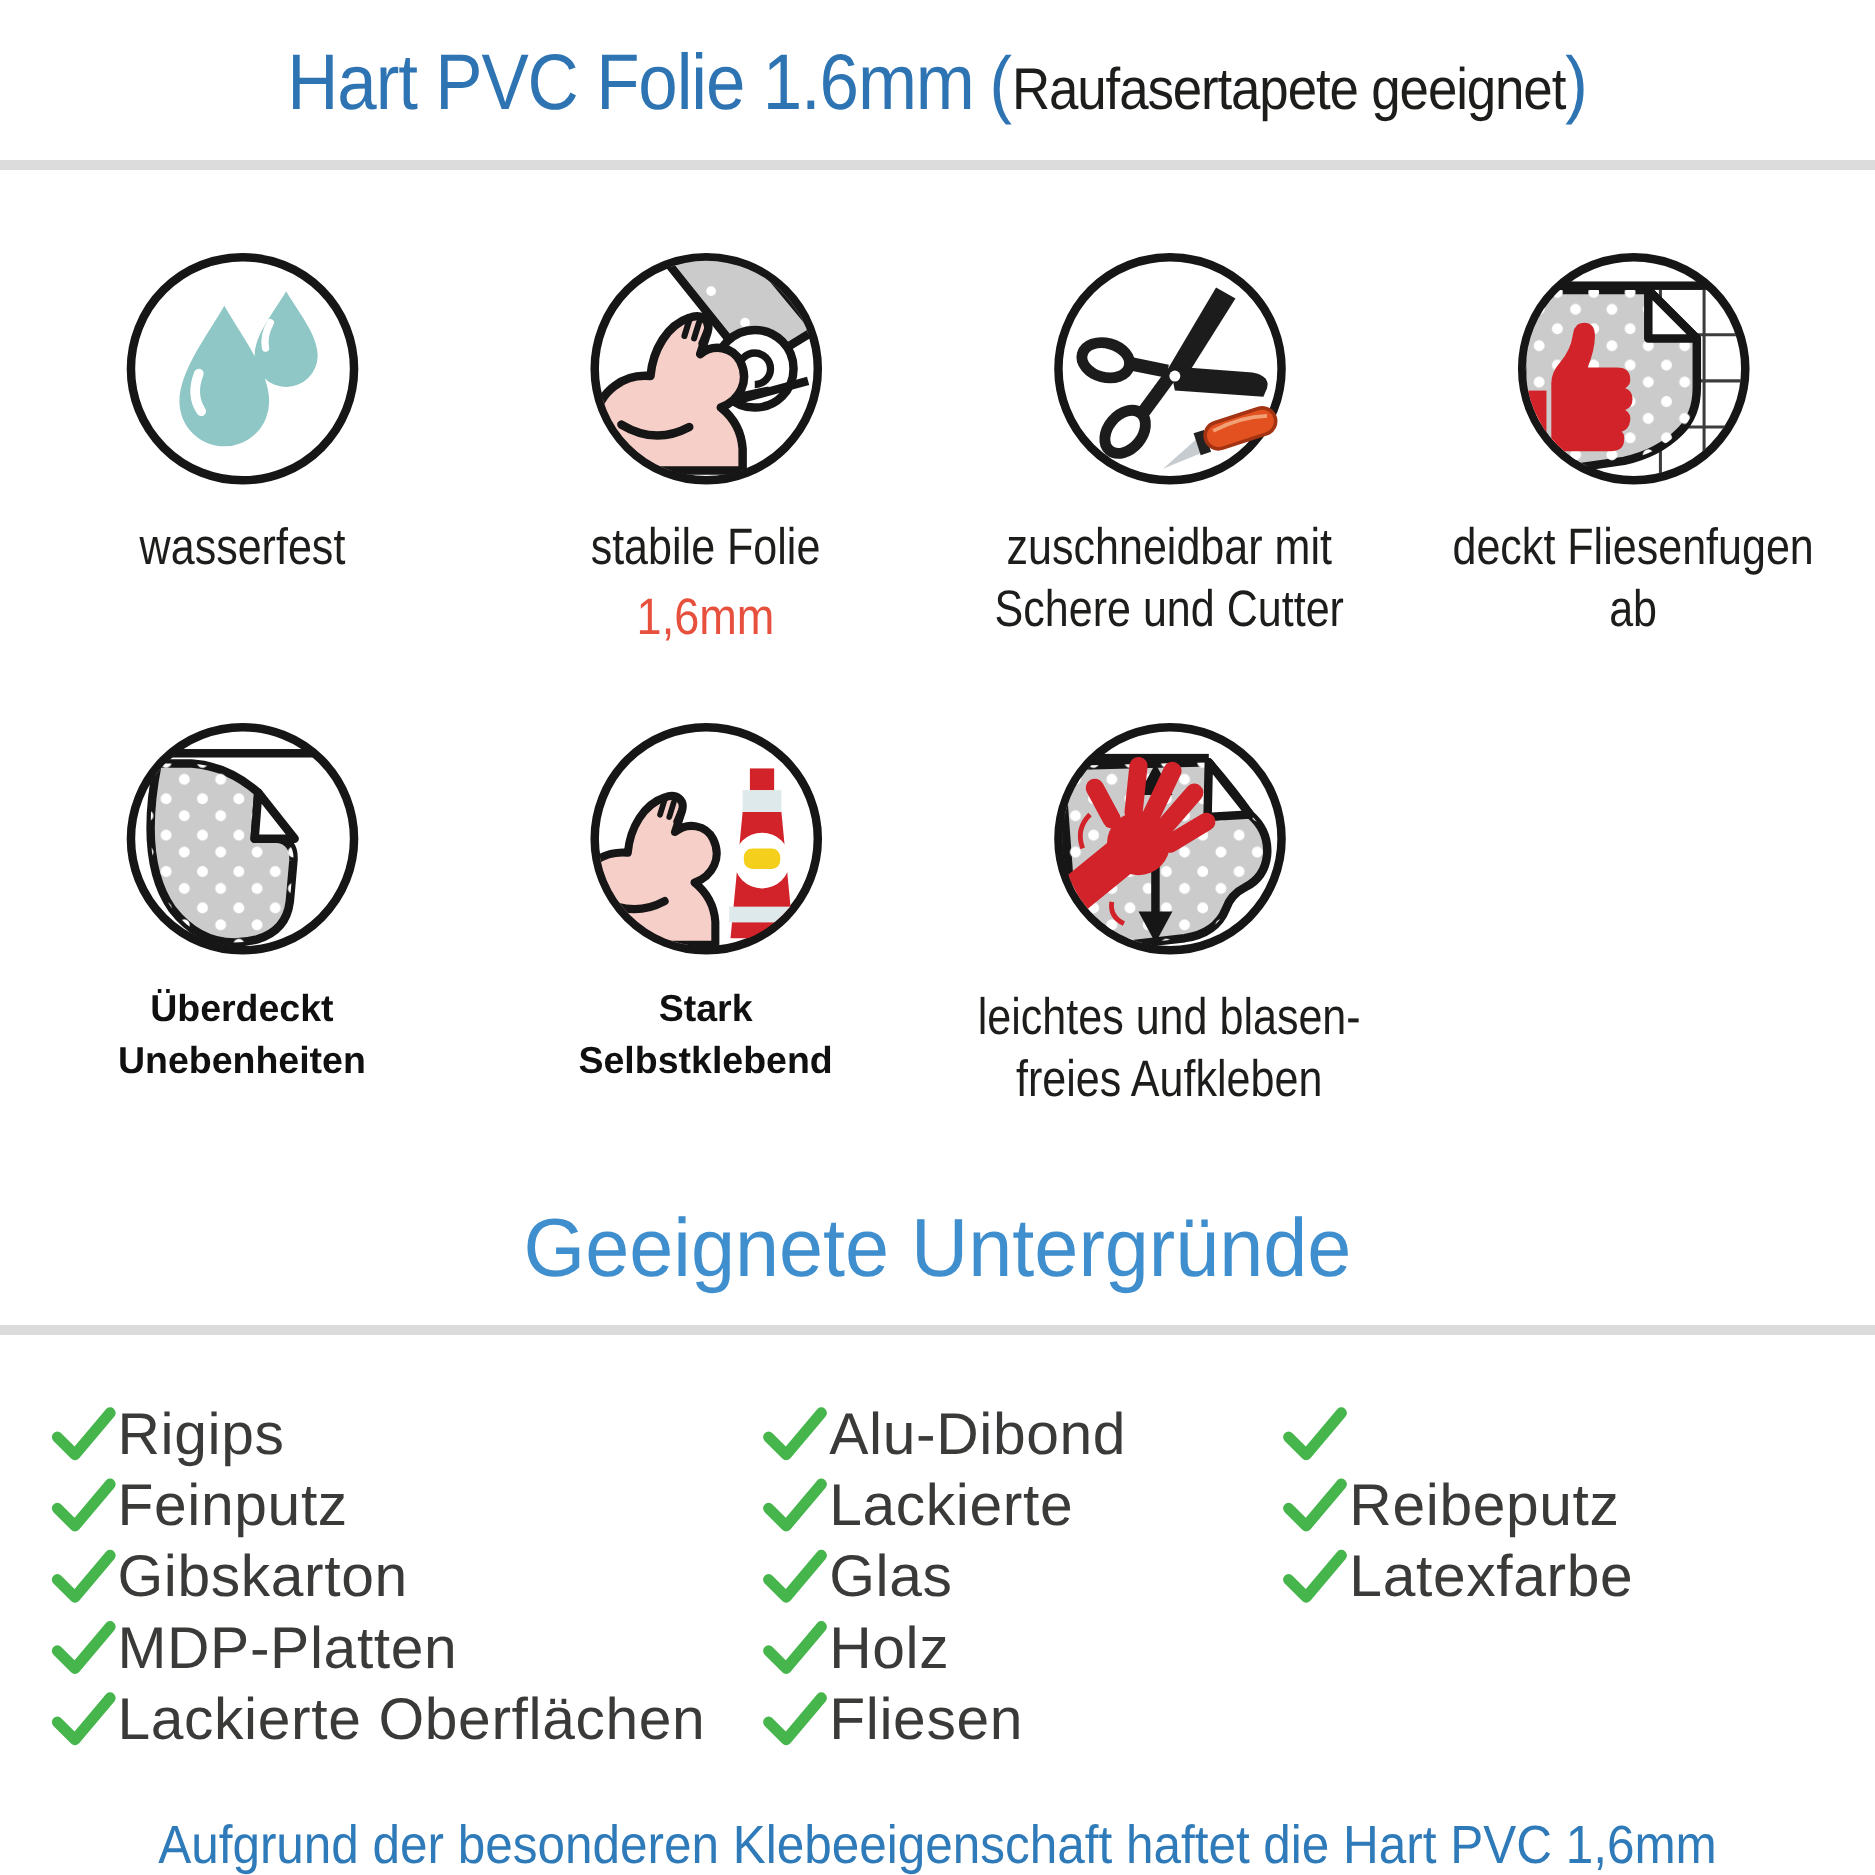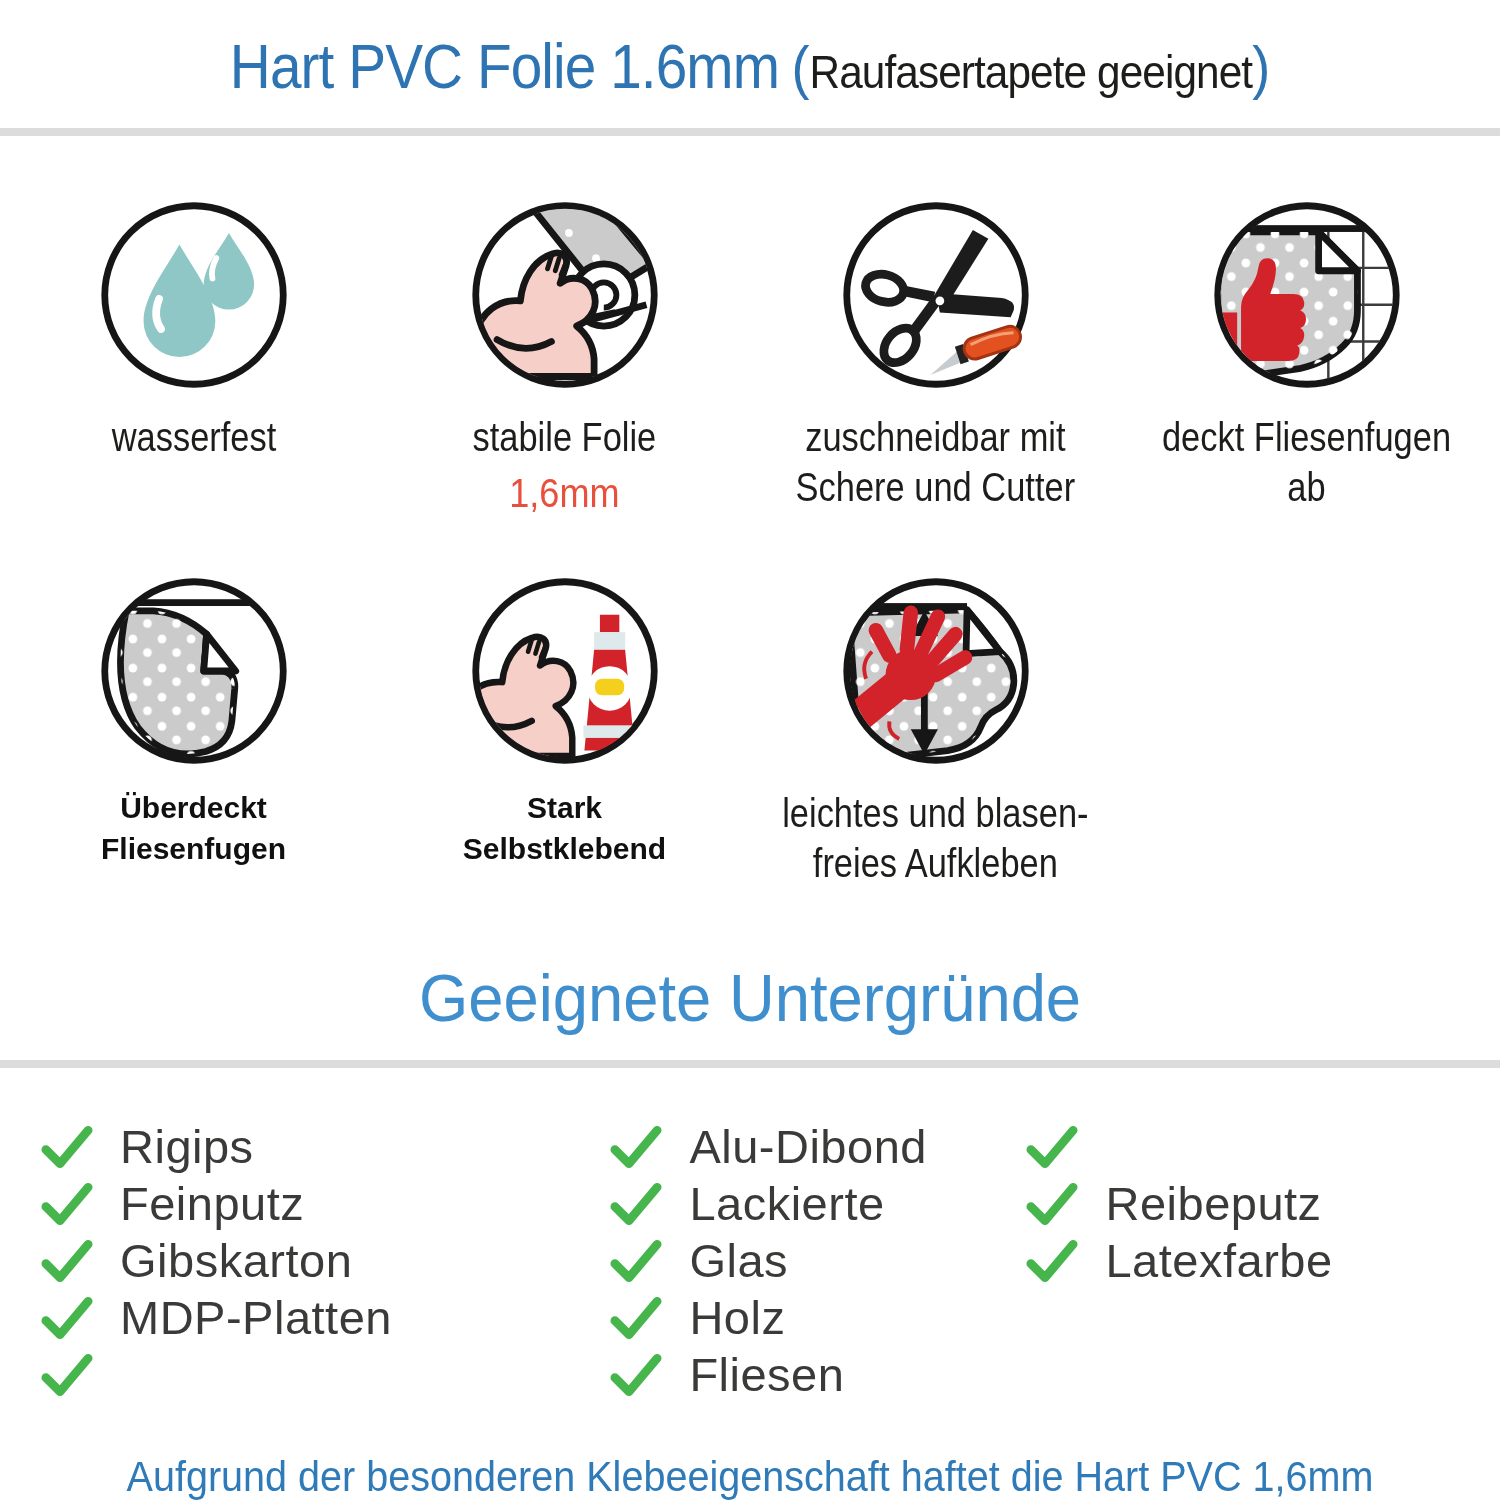--- a/index.html
+++ b/index.html
@@ -22,21 +22,21 @@
   .features{margin-top:62px;display:grid;grid-template-columns:repeat(4,1fr);row-gap:54px;padding:0 8px;}
   .feature{display:flex;flex-direction:column;align-items:center;}
   .ficon{width:194px;height:194px;}
   .flabel{margin-top:20px;text-align:center;}
   .cond .fline{font-size:41px;line-height:1.22;color:var(--text-dark);transform:scaleX(0.84);}
   .sansb .fline{font-size:30px;line-height:1.35;font-weight:600;color:#101010;}
   .fsub{font-size:41px;color:var(--label-red);margin-top:8px;transform:scaleX(0.88);}
   .h2{margin-top:64px;font-size:66px;color:var(--heading-blue);text-align:center;transform:scaleX(0.96);white-space:nowrap;}
   .surfaces{margin-top:50px;display:flex;padding-left:40px;}
   .scol1{width:39%;} .scol2{width:28.5%;} .scol3{width:32.5%;}
-  .sitem{display:flex;align-items:center;gap:26px;height:57px;}
+  .sitem{display:flex;align-items:center;height:57px;}
   .check{width:54px;height:44px;flex:none;}
   .stext{font-size:47px;color:var(--list-text);letter-spacing:0.5px;white-space:nowrap;}
   .footer{margin-top:46px;text-align:center;font-size:43px;color:var(--footer-blue);
     line-height:1.3;transform:scaleX(0.92);white-space:nowrap;}
 </style>
 </head>
 <body>
 
 <div class="title">
   <span class="t-main">Hart PVC Folie 1.6mm</span><span class="t-paren open">(</span><span class="t-note">Raufasertapete geeignet</span><span class="t-paren">)</span>
@@ -172,21 +172,21 @@
       <circle cx="100" cy="100" r="92" fill="#fff" stroke="#161616" stroke-width="7"></circle>
       <g clip-path="url(#c6)">
         <rect x="6" y="26" width="190" height="7" fill="#161616"></rect>
         <path d="M30,38 Q14,118 42,158 Q70,194 112,183 Q136,176 139,152 L142,118 Q143,102 129,100 L110,100 L113,62 Q88,40 58,38 Z" fill="var(--foil-gray)" stroke="#161616" stroke-width="7" stroke-linejoin="round"></path>
         <path d="M30,38 Q14,118 42,158 Q70,194 112,183 Q136,176 139,152 L142,118 Q143,102 129,100 L110,100 L113,62 Q88,40 58,38 Z" fill="url(#p6)"></path>
         <path d="M113,62 L143,100 L110,100 Z" fill="#fff" stroke="#161616" stroke-width="7" stroke-linejoin="round"></path>
       </g>
     </svg>
     <div class="flabel sansb">
       <div class="fline">Überdeckt</div>
-      <div class="fline">Fliesenfugen</div>
+      <div class="fline">Unebenheiten</div>
       <div class="fsub"></div>
     </div>
   </div>
 
   <div class="feature">
     <svg class="ficon" viewBox="0 0 200 200">
       <defs>
           <clipPath id="c7">
             <circle cx="100" cy="100" r="89"></circle>
           </clipPath>
@@ -286,20 +286,21 @@
     <div class="sitem">
       <svg class="check" viewBox="0 0 60 50">
           <path d="M6,28 L22,44 L54,6" stroke="var(--check-green)" stroke-width="10" fill="none" stroke-linecap="round" stroke-linejoin="round"></path>
         </svg>
       <span class="stext">MDP-Platten</span>
     </div>
     <div class="sitem">
       <svg class="check" viewBox="0 0 60 50">
           <path d="M6,28 L22,44 L54,6" stroke="var(--check-green)" stroke-width="10" fill="none" stroke-linecap="round" stroke-linejoin="round"></path>
         </svg>
+      <span class="stext">Lackierte Oberflächen</span>
     </div>
   </div>
   <div class="scol2">
     <div class="sitem">
       <svg class="check" viewBox="0 0 60 50">
           <path d="M6,28 L22,44 L54,6" stroke="var(--check-green)" stroke-width="10" fill="none" stroke-linecap="round" stroke-linejoin="round"></path>
         </svg>
       <span class="stext">Alu-Dibond</span>
     </div>
     <div class="sitem">

